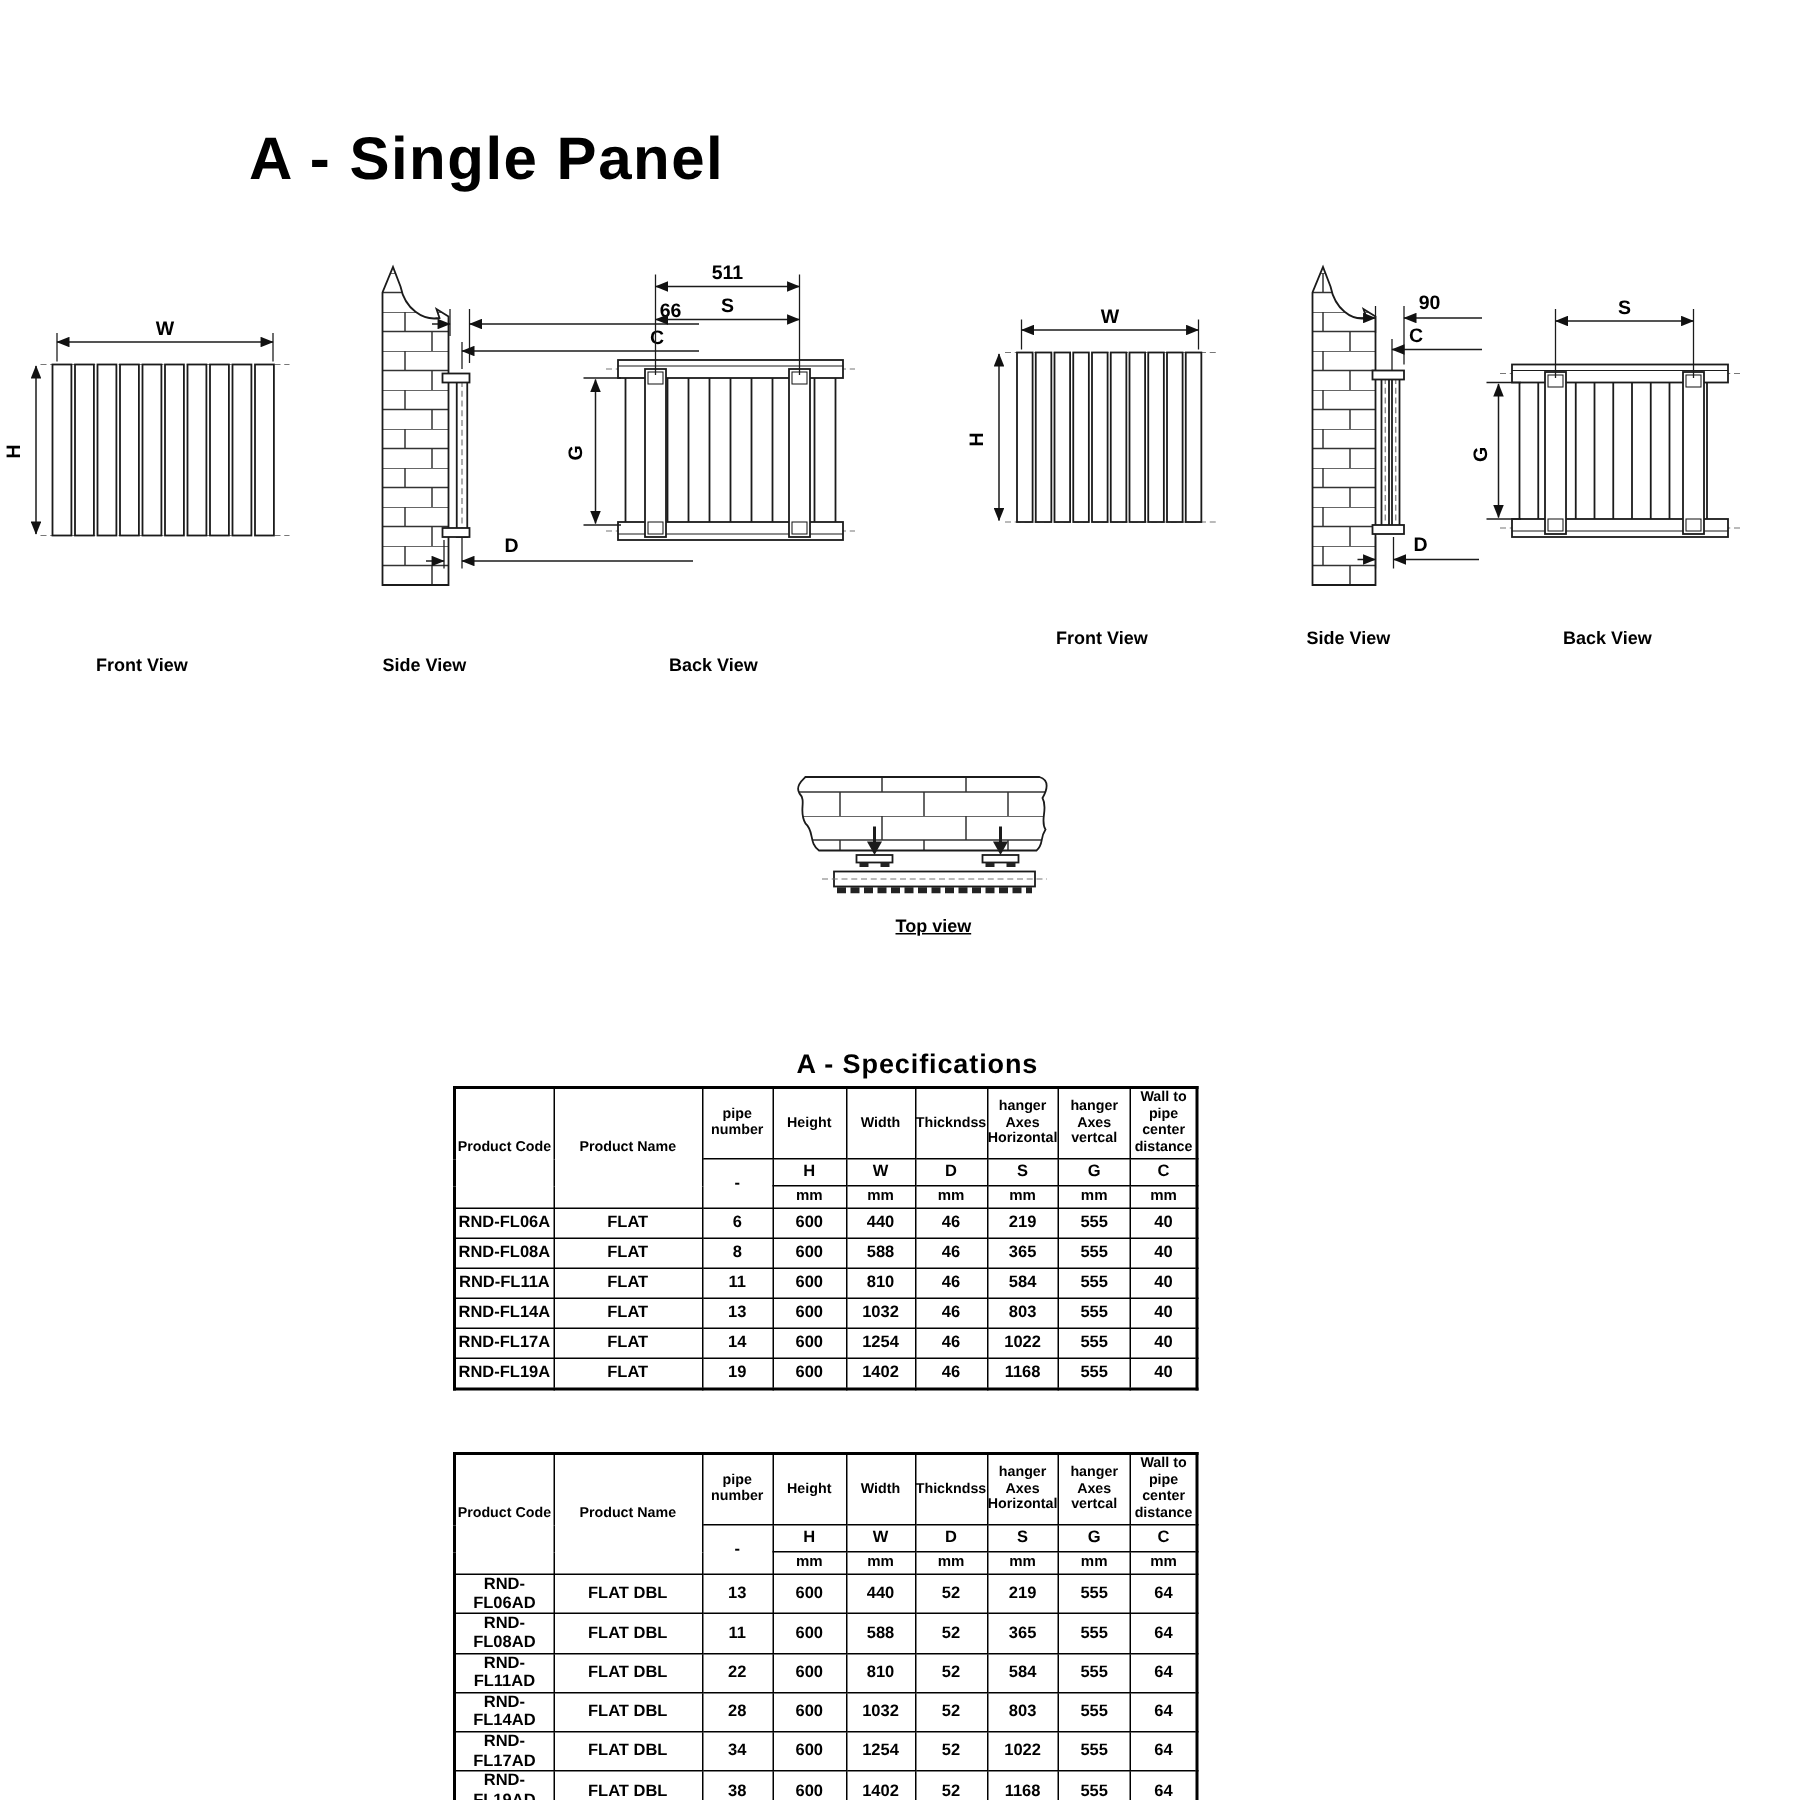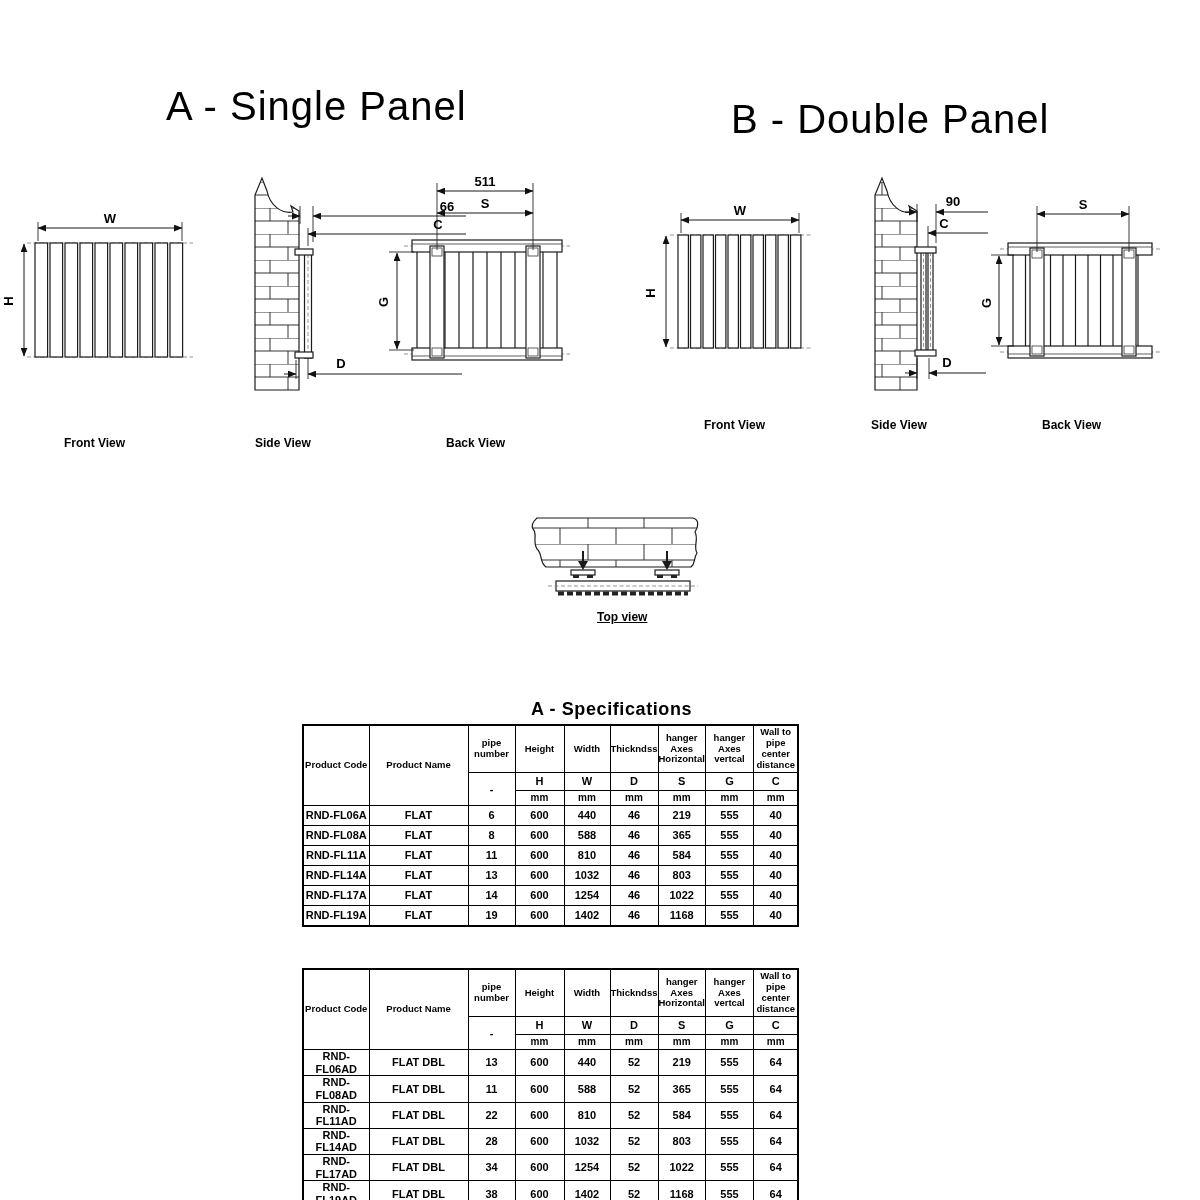--- a/index.html
+++ b/index.html
@@ -1,19 +1,19 @@
 <!DOCTYPE html>
 <html><head>
 <meta charset="utf-8">
 <style>
   html,body{margin:0;padding:0;background:#fff;}
   .canvas{position:relative;width:1200px;height:1200px;background:#fff;overflow:hidden;
           font-family:"Liberation Sans",sans-serif;color:#000;}
   .art{position:absolute;left:0;top:0;}
-  .sec-title{position:absolute;font-weight:normal;font-size:40px;white-space:nowrap;letter-spacing:1px;}
+  .sec-title{position:absolute;font-weight:bold;font-size:40px;white-space:nowrap;letter-spacing:1px;}
   .vlabel{position:absolute;font-weight:bold;font-size:12px;white-space:nowrap;}
   .spec-title{position:absolute;font-weight:bold;font-size:18px;letter-spacing:.6px;white-space:nowrap;}
   table.spec{position:absolute;border-collapse:collapse;table-layout:fixed;background:#fff;
              border:2px solid #000;}
   table.spec th, table.spec td{border:1px solid #000;text-align:center;vertical-align:middle;
              padding:0;font-weight:bold;white-space:pre-line;line-height:1.15;}
   table.spec thead tr.r1 th{height:46px;font-size:9.5px;}
   table.spec thead th.big{font-size:11px;}
   table.spec thead tr.r2 th{height:17px;font-size:11px;}
   table.spec thead tr.r3 th{height:14px;font-size:10px;text-align:center;}
@@ -216,21 +216,20 @@
     <rect class="fillw" x="655" y="570" width="24" height="5"></rect>
     <rect x="657" y="575" width="6" height="3" fill="#222"></rect>
     <rect x="671" y="575" width="6" height="3" fill="#222"></rect>
     <rect class="fillw" x="556" y="581" width="134" height="10"></rect>
     <line class="dash" x1="548" y1="586" x2="698" y2="586"></line>
     <line x1="558" y1="593.5" x2="688" y2="593.5" stroke="#222" stroke-width="4" stroke-dasharray="6 3"></line>
   </g>
 </svg>
 
 <div class="sec-title" style="left:166px;top:84px;">A - Single Panel</div>
-<div class="sec-title" style="left:731px;top:97px;">B - Double Panel</div>
 
 <div class="vlabel" style="left:64px;top:436px;">Front View</div>
 <div class="vlabel" style="left:255px;top:436px;">Side View</div>
 <div class="vlabel" style="left:446px;top:436px;">Back View</div>
 <div class="vlabel" style="left:704px;top:418px;">Front View</div>
 <div class="vlabel" style="left:871px;top:418px;">Side View</div>
 <div class="vlabel" style="left:1042px;top:418px;">Back View</div>
 <div class="vlabel" style="left:597px;top:610px;text-decoration:underline;">Top view</div>
 
 <div class="spec-title" style="left:531px;top:699px;text-align:right;">A - Specifications</div>

